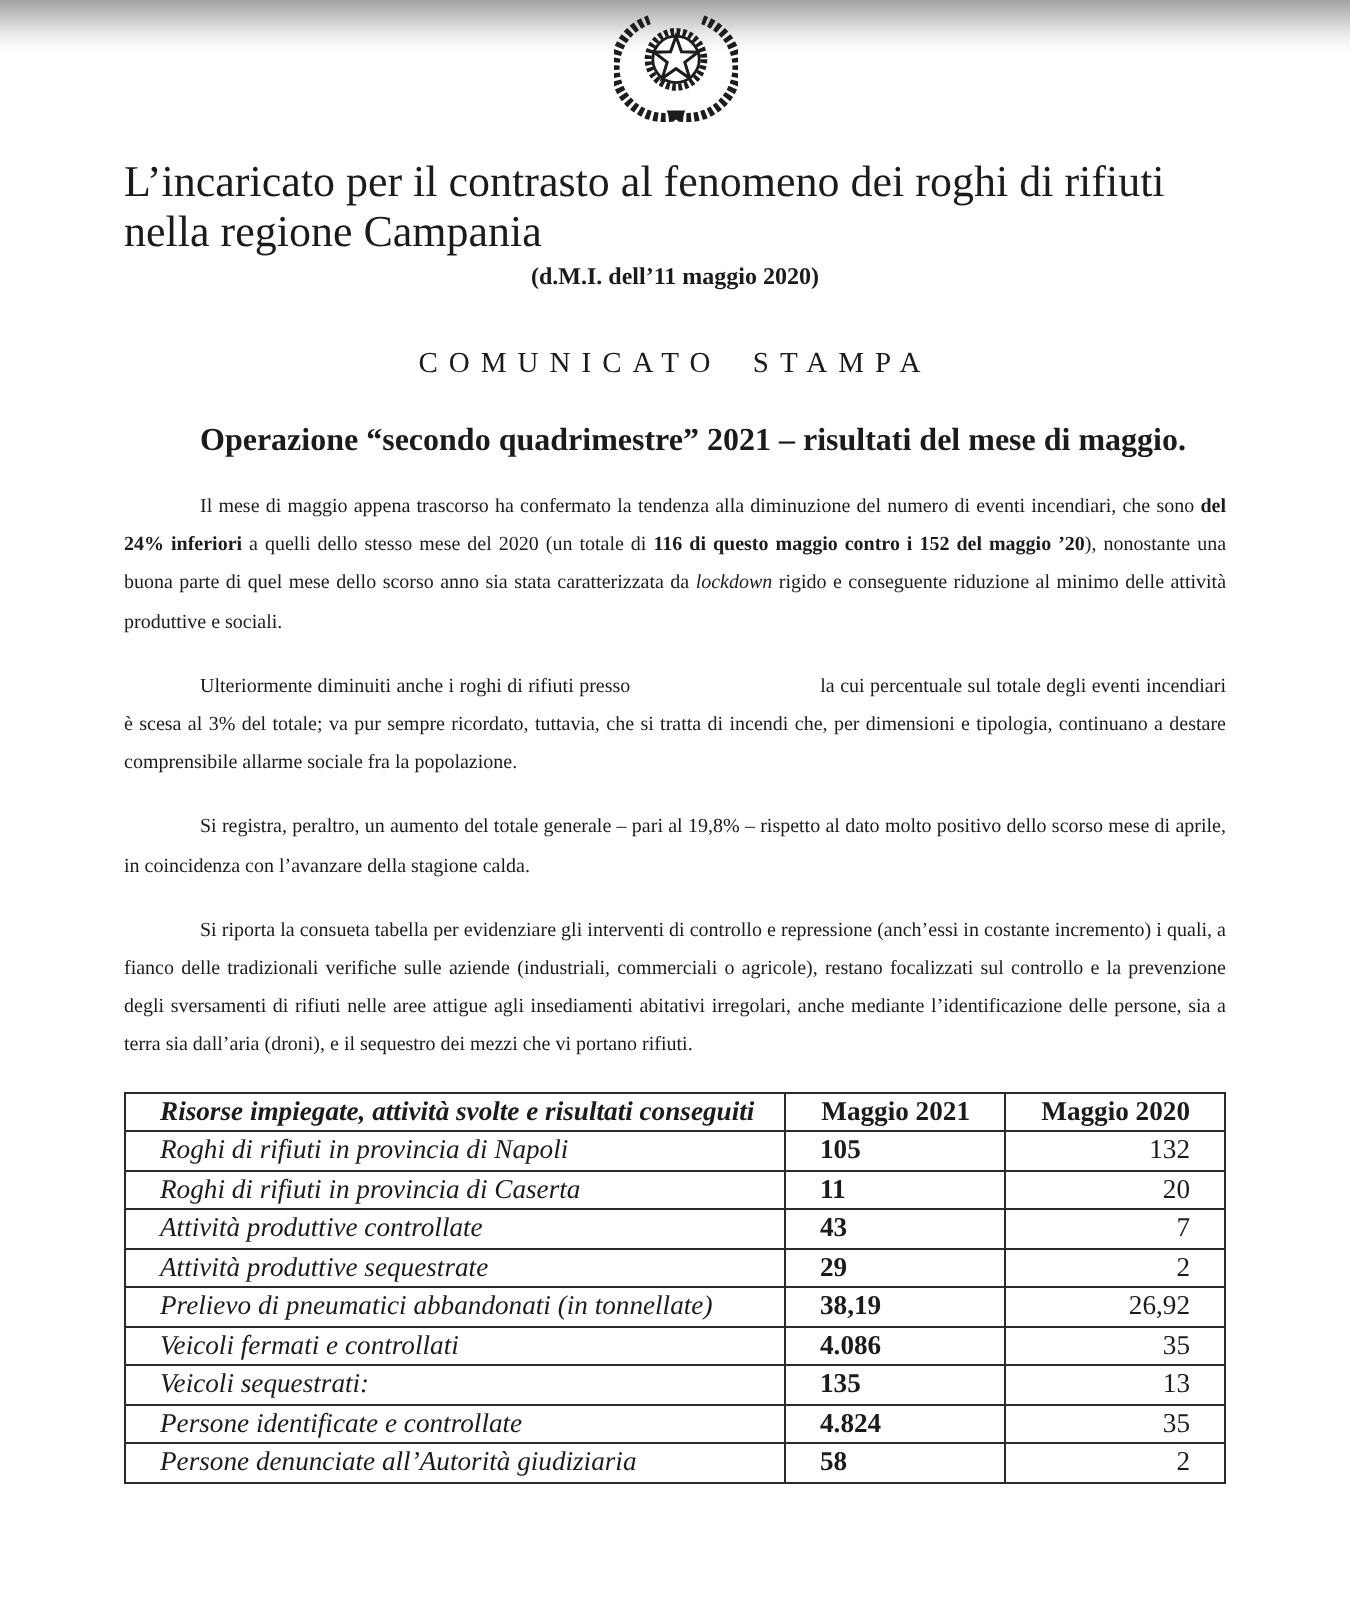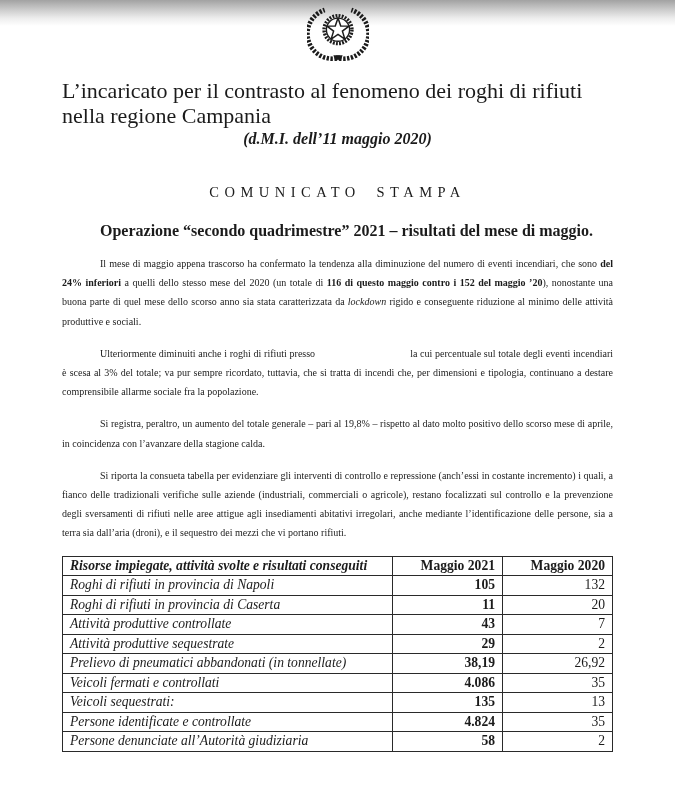--- a/index.html
+++ b/index.html
@@ -35,27 +35,26 @@
   .title {
     margin: 17px 0 0;
     text-align: left;
     font-size: 22px;
     font-weight: 400;
     line-height: 25px;
   }
   .subtitle {
     margin-top: 2px;
     text-align: center;
-    font-style: italic;
     font-weight: 600;
-    font-size: 16px;
+    font-size: 12px;
     line-height: 17px;
   }
   .comunicato {
-    margin-top: 36px;
+    margin-top: 26px;
     text-align: center;
     font-size: 14.5px;
     line-height: 18px;
     letter-spacing: 0.38em;
     word-spacing: 0.45em;
   }
   .op-title {
     margin: 20px 0 13px;
     font-weight: 700;
     font-size: 16px;
@@ -77,21 +76,21 @@
   }
   table.results {
     margin-top: 11px;
     width: 100%;
     border-collapse: collapse;
     table-layout: fixed;
     font-size: 13.6px;
   }
   table.results th, table.results td {
     border: 1px solid #2a2a2a;
-    padding: 1px 7px;
+    padding: 1px 17px;
     line-height: 16.5px;
     overflow: hidden;
     white-space: nowrap;
   }
   col.c-label { width: 60%; }
   col.c-2021  { width: 20%; }
   col.c-2020  { width: 20%; }
   th.h-label {
     text-align: left;
     font-style: italic;
@@ -99,21 +98,21 @@
   }
   th.h-year {
     text-align: right;
     font-weight: 700;
   }
   td.lbl {
     font-style: italic;
     text-align: left;
   }
   td.v21 {
-    text-align: right;
+    text-align: left;
     font-weight: 700;
   }
   td.v20 {
     text-align: right;
     font-weight: 400;
   }
 </style>
 </head>
 <body>
 

